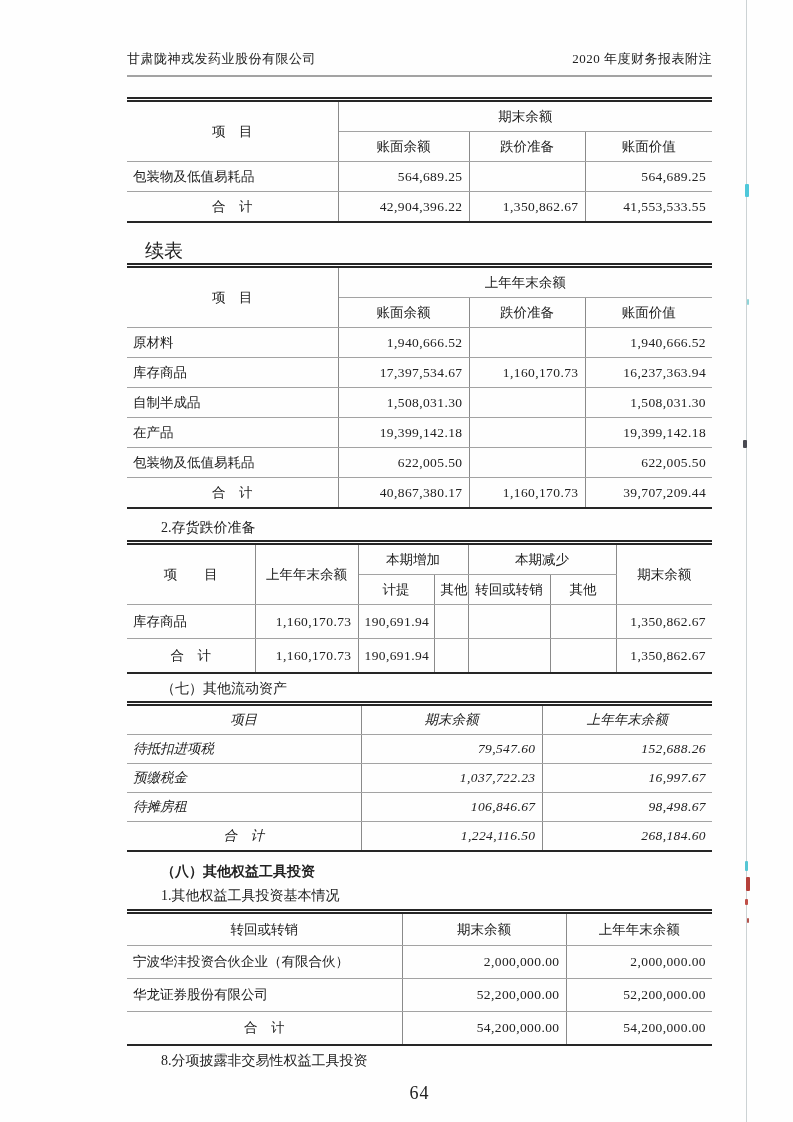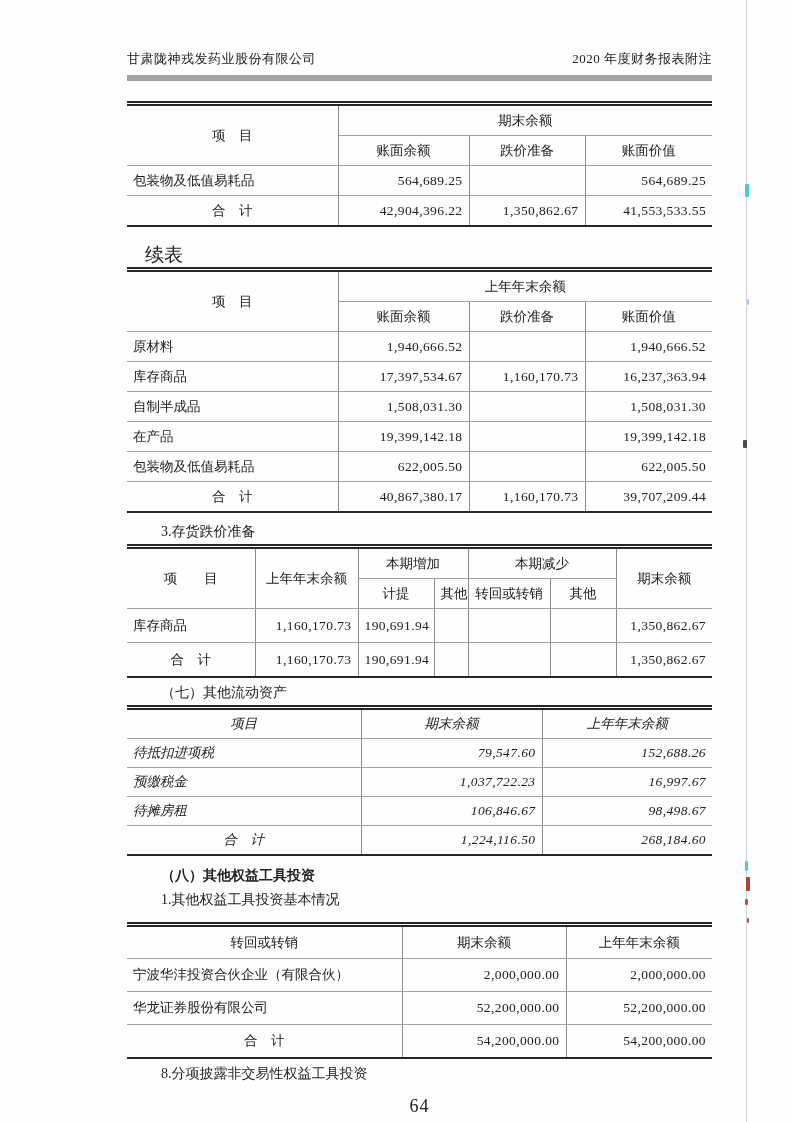--- a/index.html
+++ b/index.html
@@ -8,21 +8,21 @@
     width:793px;height:1122px;
     background:#fefefe;
     font-family:"Liberation Serif","DejaVu Serif",serif;
     color:#212121;
     overflow:hidden;
   }
   .content{position:absolute;left:127px;top:0;width:585px;}
   .doc-header{
     display:flex;justify-content:space-between;align-items:flex-end;
     margin-top:50px;padding-bottom:7px;
-    border-bottom:6px solid #a3a3a3;
+    border-bottom:2px solid #a3a3a3;
     font-size:13px;letter-spacing:.5px;
   }
   .tbl{
     width:100%;border-collapse:collapse;table-layout:fixed;
     border-top:5px double #262626;
     border-bottom:2px solid #262626;
     border-left:hidden;border-right:hidden;
     font-size:13.5px;
   }
   .tbl th,.tbl td{
@@ -40,21 +40,21 @@
   .t3 th{height:29px;}
   .t3 td{height:33px;}
   .t4 th,.t4 td{height:28px;font-style:italic;}
   .t5 th{height:31px;}
   .t5 td{height:32px;}
   .continued{margin-top:18px;padding-left:18px;font-size:19px;height:19px;line-height:19px;}
   .sec{font-size:14px;padding-left:34px;height:20px;line-height:20px;}
   .sec-num{margin-top:9px;margin-bottom:2px;}
   .sec-bold{font-weight:normal;margin-top:5px;margin-bottom:2px;}
   .sec-b8{font-weight:bold;margin-top:10px;}
-  .sec-sub1{margin-top:4px;margin-bottom:12px;}
+  .sec-sub1{margin-top:4px;margin-bottom:3px;}
   .sec-sub2{margin-top:5px;}
   .m-t1{margin-top:20px;}
   .m-t2{margin-top:3px;}
   .pagenum{margin-top:12px;text-align:center;font-size:18px;letter-spacing:1px;}
   .scan-edge{position:absolute;left:746px;top:0;width:1px;height:1122px;background:#ccd2d4;}
   .speck{position:absolute;border-radius:1px;}
   .sp1{left:745px;top:184px;width:4px;height:13px;background:#4fc8da;}
   .sp2{left:747px;top:299px;width:2px;height:6px;background:#8fd4d8;}
   .sp3{left:743px;top:440px;width:4px;height:8px;background:#4a4a52;}
   .sp4{left:745px;top:861px;width:3px;height:10px;background:#56c6d4;}
@@ -156,21 +156,21 @@
       </tr>
       <tr>
         <td class="cell-total">合　计</td>
         <td class="cell-num">40,867,380.17</td>
         <td class="cell-num">1,160,170.73</td>
         <td class="cell-num">39,707,209.44</td>
       </tr>
     </tbody>
       </table>
 
-    <div class="sec sec-num">3.存货跌价准备</div>
+    <div class="sec sec-num">2.存货跌价准备</div>
 
     <table class="tbl t3">
       <colgroup>
           <col style="width:128px">
           <col style="width:103px">
           <col style="width:76px">
           <col style="width:34px">
           <col style="width:82px">
           <col style="width:66px">
           <col style="width:96px">

